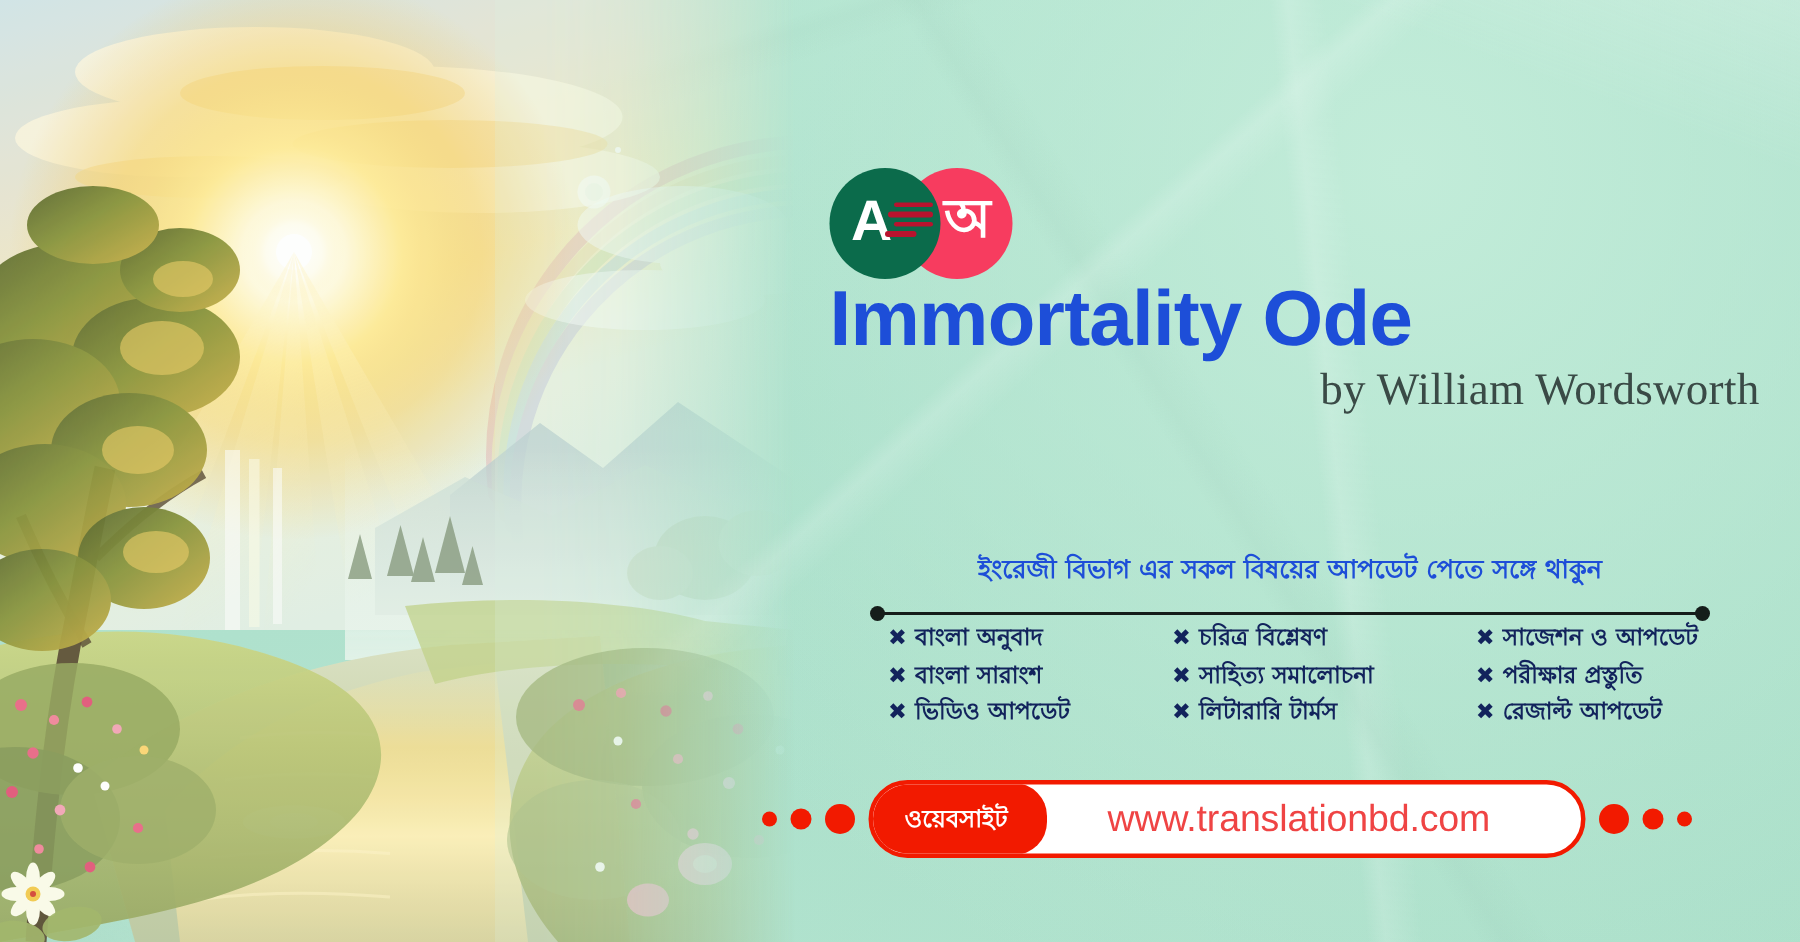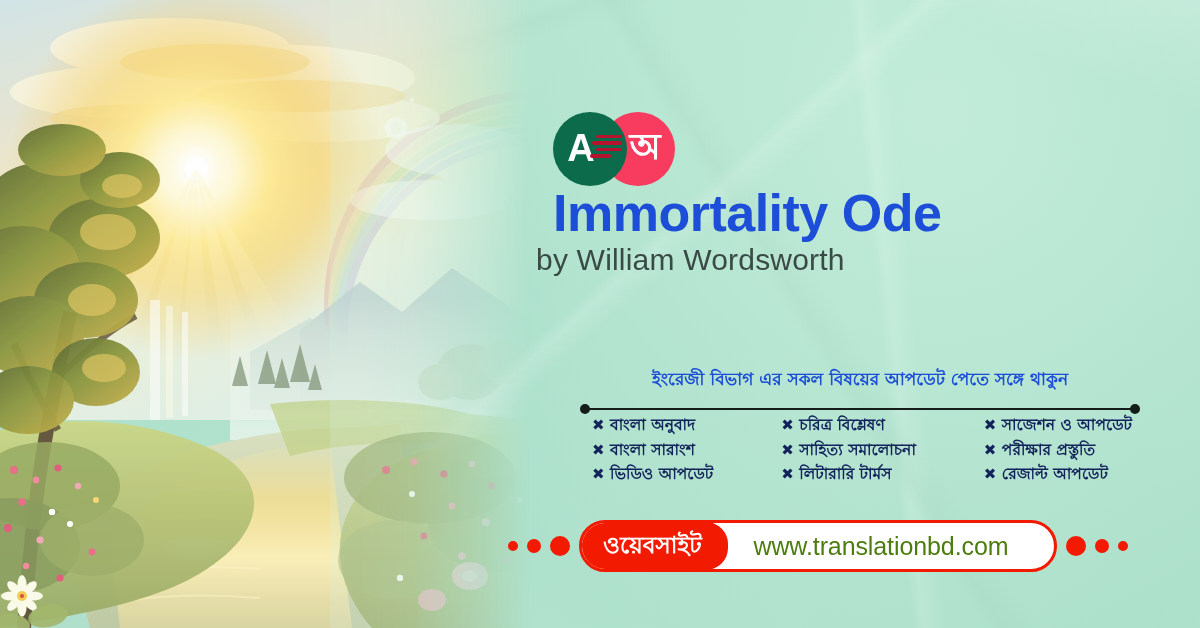--- a/index.html
+++ b/index.html
@@ -105,28 +105,29 @@
     left: 553px; top: 186px;
     width: 620px;
     font-size: 52px;
     font-weight: 700;
     color: #1d4ed8;
     letter-spacing: -0.5px;
     line-height: 1.05;
   }
   .subtitle {
     position: absolute;
-    left: 536px; top: 243px;
+    left: 553px; top: 243px;
     width: 620px;
-    text-align: left;
+    text-align: right;
     padding-right: 14px;
     font-size: 30px;
     font-weight: 400;
     color: #3a4a46;
     letter-spacing: .2px;
+    font-family: Liberation Serif, serif;
   }
 
   
   .promo-head {
     position: absolute;
     left: 560px; top: 366px;
     width: 600px;
     text-align: center;
     font-family: "DejaVu Sans", sans-serif;
     font-size: 17px;
@@ -214,28 +215,28 @@
     overflow: hidden;
   }
   .pill-label {
     background: #f21a00;
     color: #ffffff;
     display: flex; align-items: center; justify-content: center;
     padding: 0 26px 0 22px;
     border-radius: 22px 22px 22px 22px;
     margin: -1px -14px -1px -1px;
     font-family: "DejaVu Sans", sans-serif;
-    font-size: 23px;
+    font-size: 16px;
     font-weight: 700;
     white-space: nowrap;
   }
   .pill-url {
     flex: 1;
     display: flex; align-items: center; justify-content: center;
-    color: #4d7c0f;
+    color: #ef4444;
     font-size: 25px;
     font-weight: 400;
     letter-spacing: -0.1px;
     padding-right: 6px;
     white-space: nowrap;
   }
 </style>
 </head>
 <body>
 

